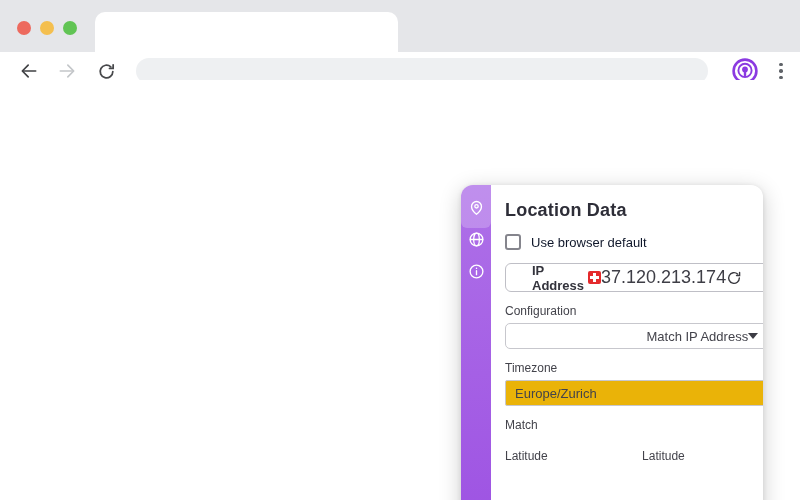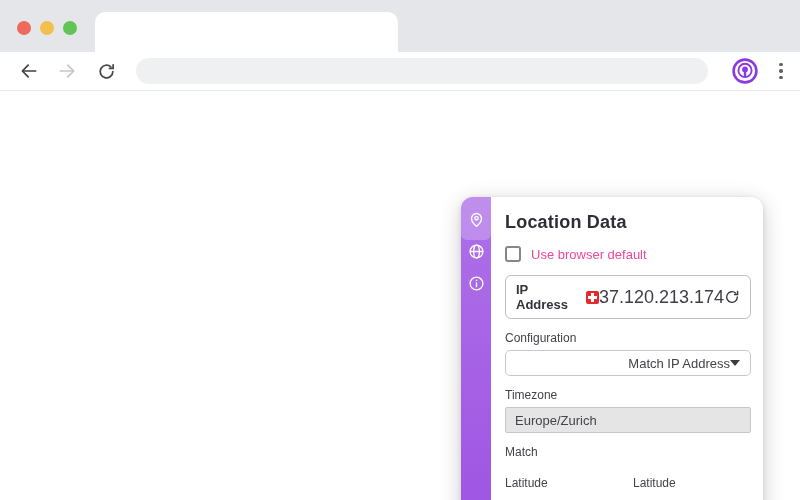--- a/index.html
+++ b/index.html
@@ -47,21 +47,21 @@
     display: flex; align-items: center; justify-content: center; cursor: pointer;
   }
   .kebab {
     width: 18px; height: 30px; flex: 0 0 auto; margin-right: 10px;
     display: flex; flex-direction: column; align-items: center; justify-content: center;
     gap: 3px; cursor: pointer;
   }
   .kebab i { width: 3.5px; height: 3.5px; border-radius: 50%; background: #5f6368; }
 
   
-  .page { position: absolute; left: 0; top: 92px; width: 800px; height: 408px; background: #ffffff; }
+  .page { position: absolute; left: 0; top: 80px; width: 800px; height: 408px; background: #ffffff; }
 
   
   .popup {
     position: absolute; left: 461px; top: 105px; width: 302px; height: 378px;
     background: #ffffff; border-radius: 12px;
     box-shadow: 0 5px 22px rgba(0,0,0,0.20), 0 1px 5px rgba(0,0,0,0.10);
     display: flex; overflow: hidden;
   }
   .sidebar {
     width: 30px; flex: 0 0 auto; position: relative;
@@ -77,45 +77,45 @@
   }
   .side-item.first { margin-top: 6px; }
   .content {
     flex: 1; padding: 15px 12px 0 14px;
   }
   .popup-title {
     font-size: 18px; font-weight: 700; color: #2e2e38; letter-spacing: 0.2px;
   }
   .check-row {
     margin-top: 13px; display: flex; align-items: center; gap: 10px;
-    font-size: 13px; color: #ec4899; cursor: pointer;
+    font-size: 13px; color: #0f172a; cursor: pointer;
   }
   .checkbox {
     width: 16px; height: 16px; border: 2px solid #85858d; border-radius: 3px;
     background: #ffffff; flex: 0 0 auto;
   }
   .ip-box {
-    margin-top: 13px; height: 44px; border: 1px solid #bfbfc6; border-radius: 6px;
-    display: flex; align-items: center; padding: 0 10px; 
+    margin-top: 13px; height: 29px; border: 1px solid #bfbfc6; border-radius: 6px;
+    display: flex; align-items: center; padding: 0 26px; 
   }
   .ip-label { font-size: 13px; font-weight: 700; color: #33333c; }
   .flag {
     width: 13px; height: 13px; border-radius: 2px; position: relative; flex: 0 0 auto;
     margin-left: 4px;
   }
   .flag::before, .flag::after { content: ""; position: absolute; background: #ffffff; }
   .flag::before { left: 5px; top: 2px; width: 3px; height: 9px; }
   .flag::after  { left: 2px; top: 5px; width: 9px; height: 3px; }
   .ip-value { font-size: 18px; color: #3e3e46; }
   .ip-refresh { margin-left: auto; color: #3a3a40; display: flex; cursor: pointer; }
 
   .field-label { margin-top: 12px; margin-bottom: 5px; font-size: 12px; color: #43434b; }
   .tinput {
     width: 100%; height: 26px; border: 1px solid #c7c7cd; border-radius: 2px;
-    padding: 2px 9px; font-size: 13px; color: #43434b; outline: none; background: #e5e5e5;
+    padding: 2px 9px; font-size: 13px; color: #43434b; outline: none; background: #eab308;
     font-family: "Liberation Sans", sans-serif;
   }
   .select {
     width: 100%; height: 26px; border: 1px solid #c7c7cd; border-radius: 5px;
     padding: 0 10px; display: flex; align-items: center; justify-content: flex-end;
     font-size: 13px; color: #43434b; cursor: pointer; background: #fff;
   }
   .caret {
     width: 0; height: 0; border-left: 5px solid transparent; border-right: 5px solid transparent;
     border-top: 6px solid #3c3c44;

